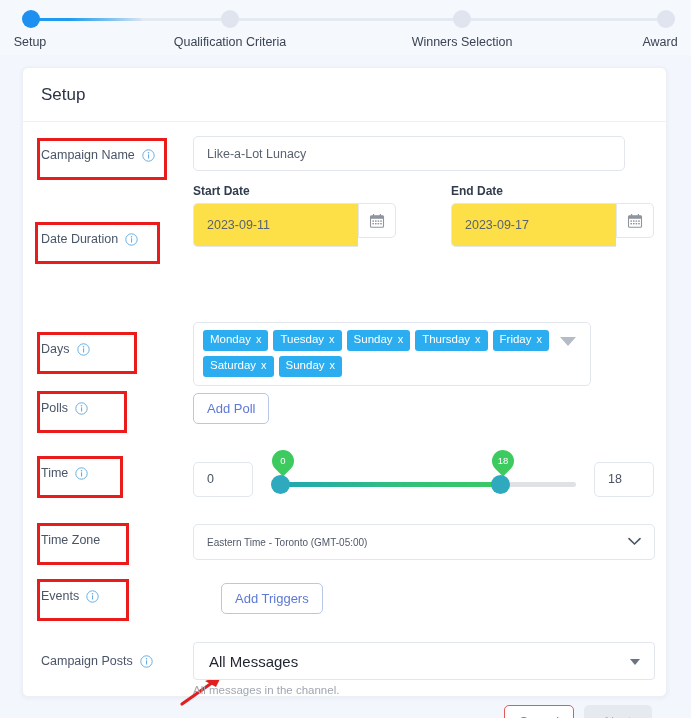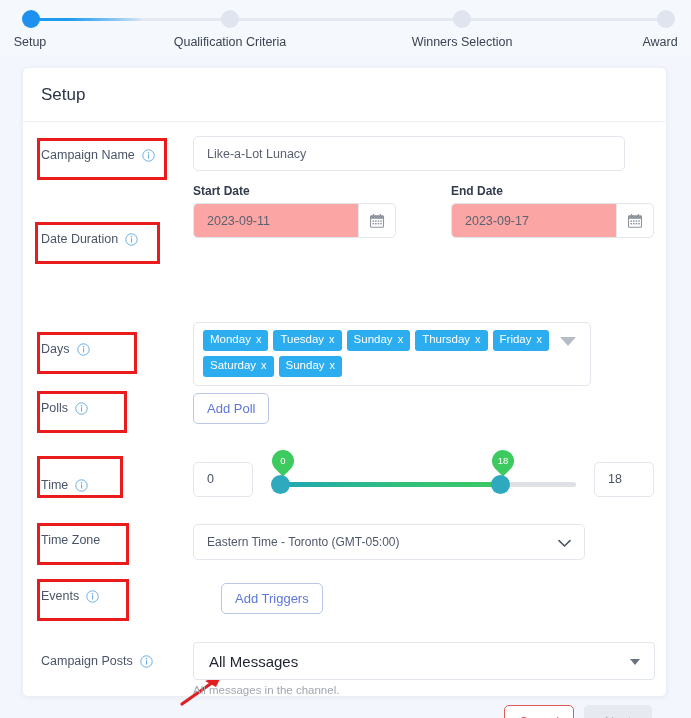--- a/index.html
+++ b/index.html
@@ -124,29 +124,29 @@
     color: #5a6270;
   }
   .sub-label {
     font-size: 12px;
     color: #323c4d;
     font-weight: bold;
     margin-bottom: 5px;
   }
   .date-wrap { display: flex; }
   .date-box {
-    width: 165px; height: 35px;
+    width: 165px; height: 44px;
     border: 1px solid #e2e6ed;
     border-right: none;
     border-radius: 5px 0 0 5px;
     display: flex; align-items: center;
     padding-left: 13px;
     font-size: 12.5px;
     color: #5a6270;
-    background: #fca5a5;
+    background: #fde047;
   }
   .cal-btn {
     width: 38px; height: 35px;
     border: 1px solid #e2e6ed;
     border-radius: 0 5px 5px 0;
     background: #fff;
     display: flex; align-items: center; justify-content: center;
   }
 
   
@@ -262,27 +262,27 @@
     display: block;
     transform: rotate(45deg);
     text-align: center;
     color: #fff;
     font-size: 9.5px;
     line-height: 22px;
   }
 
   
   .select-box {
-    width: 392px; height: 36px;
+    width: 462px; height: 36px;
     border: 1px solid #e2e6ed;
     border-radius: 5px;
     background: #fff;
     display: flex; align-items: center;
     padding: 0 13px;
-    font-size: 12px;
+    font-size: 10px;
     color: #50586a;
     position: relative;
   }
   .chev {
     position: absolute; right: 13px; top: 12px;
   }
   .select-big {
     width: 462px; height: 38px;
     border: 1px solid #e2e6ed;
     border-radius: 4px;
@@ -486,21 +486,21 @@
             </svg>
         </span>
       </div>
       <div class="field-cell" style="top:4px;">
         <div class="btn-outline-blue">Add Poll</div>
       </div>
       <div class="redbox" style="left:14px; top:2px; width:90px; height:42px;"></div>
     </div>
 
     <div class="row" style="top:322px; height:60px;">
-      <div class="label-cell" style="top:22px;margin-top:12px;">
+      <div class="label-cell" style="top:22px;">
         <span>Time</span>
         <span class="info-icon">
           <svg width="13" height="13" viewBox="0 0 13 13">
               <circle cx="6.5" cy="6.5" r="5.7" fill="none" stroke="#6aaee0" stroke-width="1"></circle>
               <circle cx="6.5" cy="3.7" r="0.8" fill="#6aaee0"></circle>
               <rect x="6" y="5.3" width="1.1" height="4.2" fill="#6aaee0"></rect>
             </svg>
         </span>
       </div>
       <div class="field-cell" style="top:12px;">

